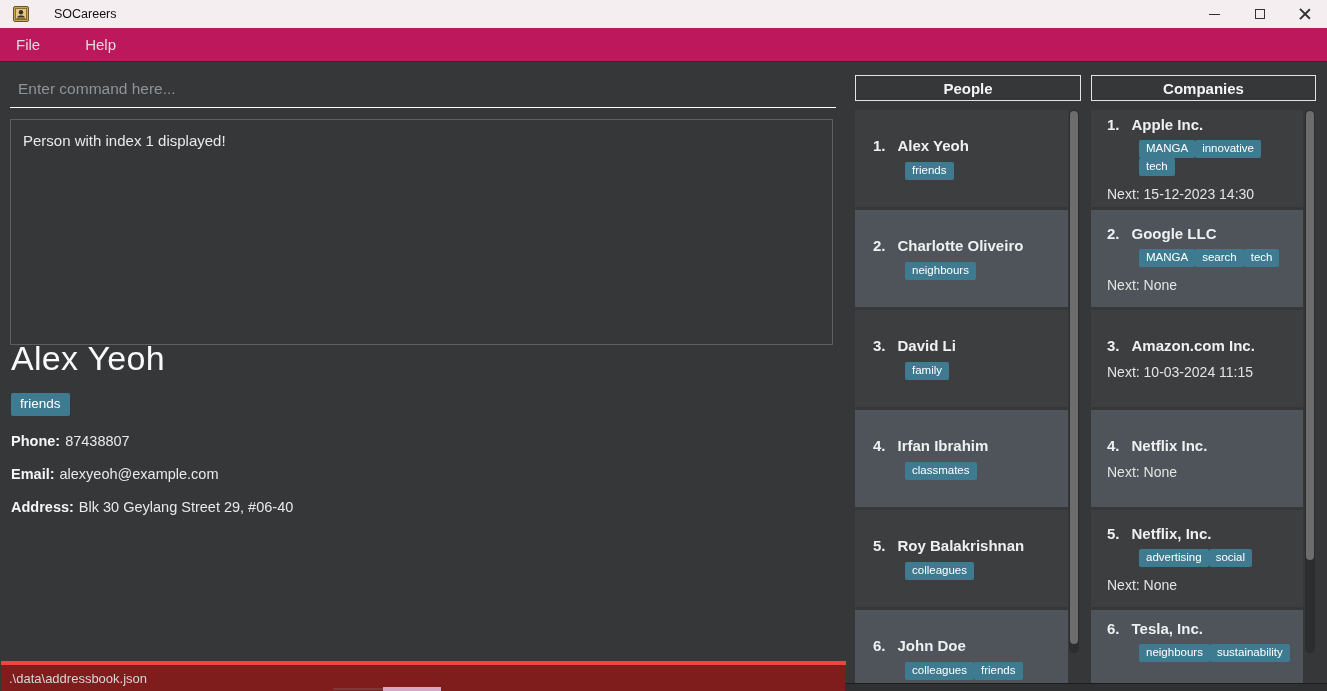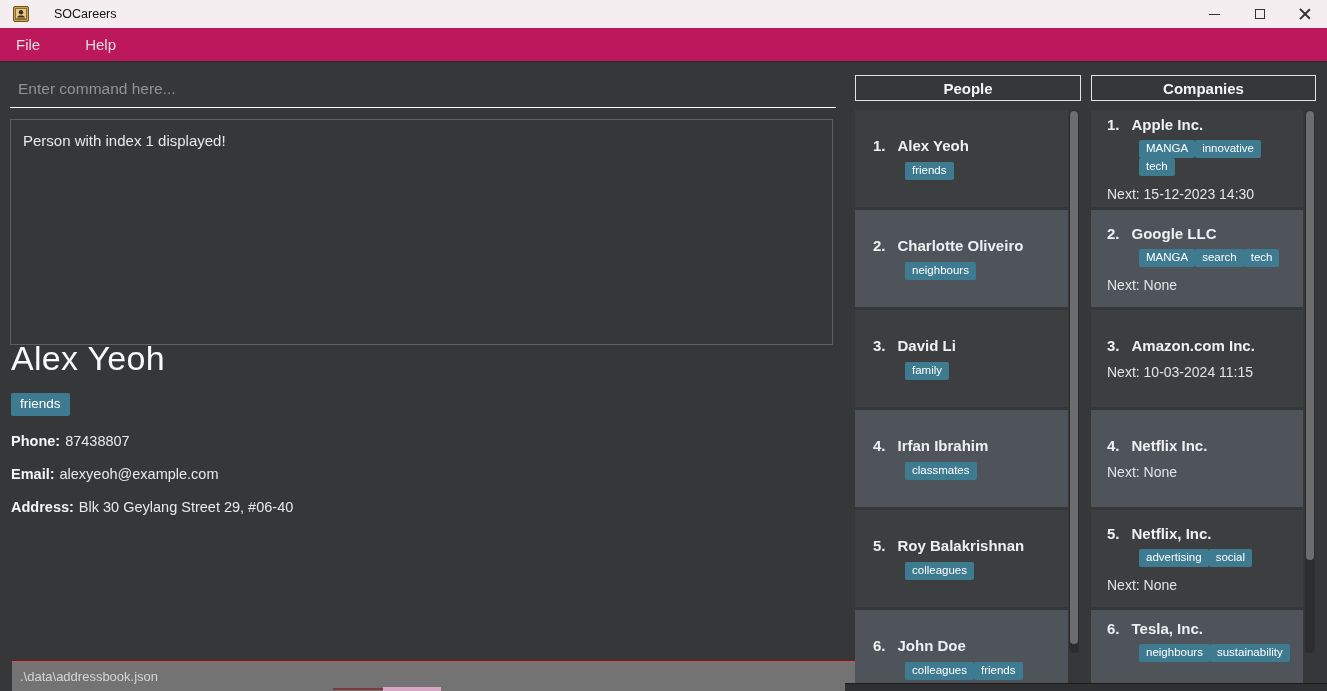--- a/index.html
+++ b/index.html
@@ -36,22 +36,22 @@
                 border:1px solid #5e5e5e; color:#e9e9e9; font-size:15px;
                 padding:11px 12px; line-height:20px; }
 
   .person-view { position:absolute; left:11px; top:328px; width:810px; color:#fff; }
   .pv-heading { font-size:14.5px; font-weight:bold; color:#f2f2f2; }
   .pv-name { font-size:34px; font-weight:400; color:#fafafa; margin-top:11px; letter-spacing:0.3px; }
   .pv-tags { margin-top:15px; display:flex; gap:6px; }
   .pv-field { margin-top:17px; font-size:14.5px; color:#e9e9e9; }
   .pv-field b { color:#f5f5f5; margin-right:5px; }
 
-  .status-bar { position:absolute; left:12px; top:661px; width:845px; height:30px; background:#737373;
-                border-top:1px solid #ef4444; display:flex; align-items:center; }
+  .status-bar { position:absolute; left:1px; top:661px; width:845px; height:30px; background:#7f1d1d;
+                border-top:4px solid #ef4444; display:flex; align-items:center; }
   .status-bar span { font-size:13px; color:#d6d6d6; padding-left:8px; }
 
   
   .list-header { position:absolute; top:75px; height:26px; border:1px solid #e3e3e3;
                  color:#f5f5f5; font-size:15px; font-weight:bold; display:flex;
                  align-items:center; justify-content:center; }
   #people-header { left:855px; width:226px; }
   #companies-header { left:1091px; width:225px; }
 
   .list-body { position:absolute; top:110px; height:573px; overflow:hidden; }

